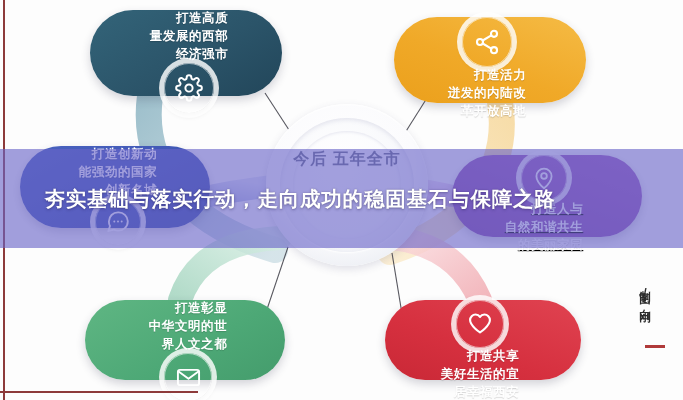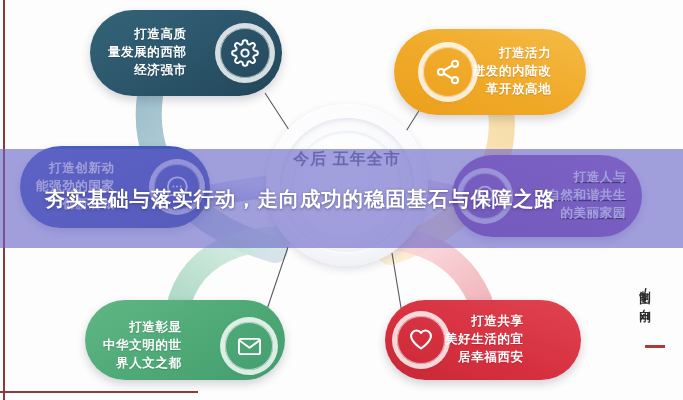--- a/index.html
+++ b/index.html
@@ -71,20 +71,21 @@
     opacity: .92;
   }
 
   
   .pill {
     position: absolute;
     border-radius: 999px;
     display: flex;
     align-items: center;
     box-shadow: 0 4px 10px rgba(40,40,70,0.20);
+    flex-direction: column;
   }
   .pill .pill-text {
     color: #ffffff;
     font-size: 12.5px;
     line-height: 1.42;
     font-weight: bold;
     letter-spacing: .6px;
     text-shadow: 0 1px 1px rgba(0,0,0,0.16);
     white-space: pre-line;
   }
@@ -105,24 +106,24 @@
   #pill-nw {
     left: 90px; top: 10px; width: 192px; height: 86px;
     background: linear-gradient(150deg, #336479 0%, #2b5469 55%, #22465a 100%);
     padding: 0 12px 0 18px;
     justify-content: space-between;
   }
   #pill-nw .pill-text { text-align: right; }
   #pill-nw .icon-disc { width: 50px; height: 50px; }
 
   #pill-ne {
-    left: 394px; top: 29px; width: 192px; height: 86px;
+    left: 394px; top: 17px; width: 192px; height: 86px;
     background: linear-gradient(200deg, #f5bb45 0%, #f0a928 55%, #eba01c 100%);
     padding: 0 18px 0 12px;
-    justify-content: center;
+    justify-content: flex-start;
   }
   #pill-ne .pill-text { text-align: right; }
   #pill-ne .icon-disc { width: 50px; height: 50px; }
 
   #pill-w {
     left: 20px; top: 146px; width: 190px; height: 82px;
     background: linear-gradient(150deg, #4a63c0 0%, #3f56b4 60%, #3a4fa8 100%);
     padding: 0 10px 0 16px;
     justify-content: space-between;
   }
@@ -135,21 +136,21 @@
     padding: 0 16px 0 10px;
     justify-content: space-between;
     text-decoration: underline;
   }
   #pill-e .pill-text { text-align: right; }
   #pill-e .icon-disc { width: 46px; height: 46px; }
 
   #pill-sw {
     left: 85px; top: 300px; width: 200px; height: 80px;
     background: linear-gradient(150deg, #5fb683 0%, #4da876 58%, #449c6c 100%);
-    padding: 12px 12px 0 18px;
+    padding: 0 12px 0 18px;
     justify-content: space-between;
   }
   #pill-sw .pill-text { text-align: right; }
   #pill-sw .icon-disc { width: 48px; height: 48px; }
 
   #pill-se {
     left: 385px; top: 300px; width: 196px; height: 80px;
     background: linear-gradient(200deg, #e04351 0%, #d6303f 58%, #c92836 100%);
     padding: 0 18px 0 12px;
     justify-content: flex-start;

